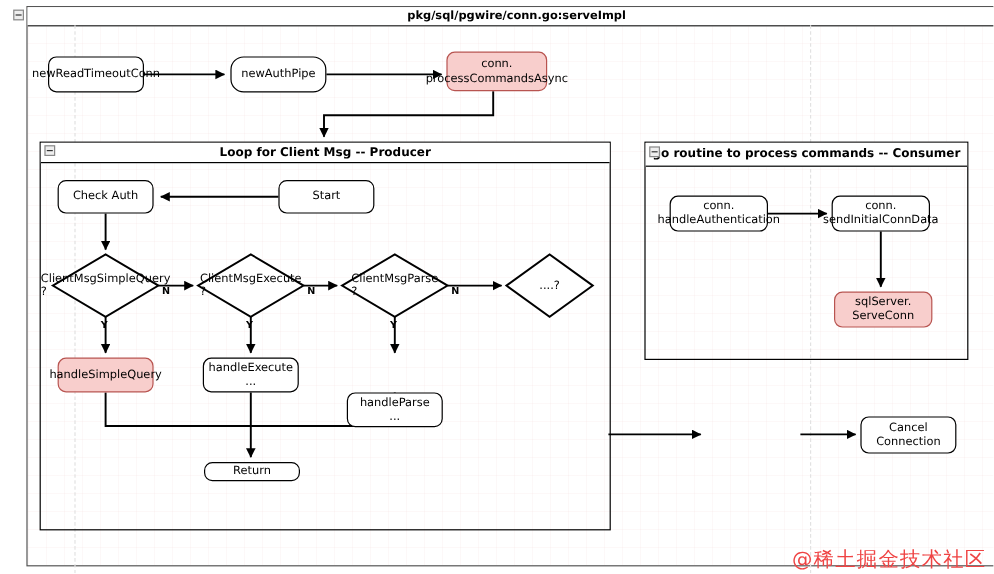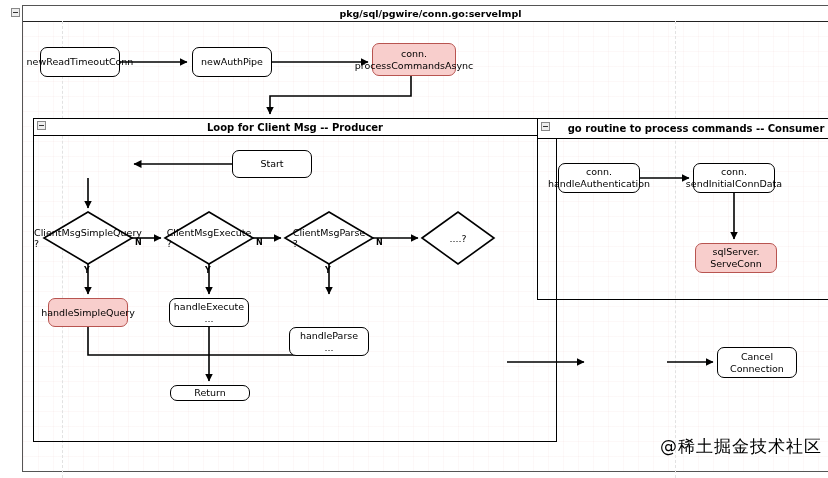--- a/index.html
+++ b/index.html
@@ -21,21 +21,21 @@
     display:flex;align-items:center;justify-content:center;
     font-size:9.5px;font-weight:bold;
   }
   .collapse{
     position:absolute;width:9px;height:9px;border:1px solid #888;background:#eee;
     display:flex;align-items:center;justify-content:center;box-sizing:border-box;
   }
   .collapse::after{content:"";width:5px;height:1px;background:#333;}
   .guide{position:absolute;top:21px;bottom:0;width:0;border-left:1px dashed #e2e2e2;}
   
-  .group{position:absolute;border:1.5px solid #000;background:transparent;padding-left:48px;}
+  .group{position:absolute;border:1.5px solid #000;background:transparent;}
   .group-title{
     position:absolute;left:0;top:0;right:0;height:16px;
     border-bottom:1.5px solid #000;
     display:flex;align-items:center;justify-content:center;
     font-size:10px;font-weight:bold;background:#fff;
   }
   
   .node{
     position:absolute;border:1.5px solid #000;border-radius:7px;background:#fff;
     box-sizing:border-box;
@@ -45,21 +45,21 @@
     font-size:9.5px;line-height:12px;text-align:center;white-space:pre;
   }
   .hl{background:var(--hl-fill,#f8cecc);border-color:var(--hl-border,#b85450);}
   .dlabel{
     position:absolute;transform:translate(-50%,-50%);
     font-size:9.5px;line-height:11px;white-space:pre;
   }
   .edge-label{position:absolute;font-size:8px;font-weight:bold;line-height:8px;}
   svg.wires{position:absolute;left:0;top:0;width:828px;height:478px;pointer-events:none;}
   .watermark{
-    position:absolute;right:6px;bottom:20px;font-size:17px;color:#000000;
+    position:absolute;right:6px;bottom:0;font-size:17px;color:#ef4444;
     letter-spacing:1px;white-space:nowrap;
   }
 </style>
 </head>
 <body>
 
 <div class="stage">
 
   <div class="frame">
     <div class="titlebar">
@@ -100,35 +100,38 @@
       <polygon points="44,238 88,212 132,238 88,264"></polygon>
       <polygon points="165,238 209,212 253,238 209,264"></polygon>
       <polygon points="285,238 329,212 373,238 329,264"></polygon>
       <polygon points="422,238 458,212 494,238 458,264"></polygon>
     </g>
   </svg>
 
   <div class="node" style="left:40px;top:47px;width:80px;height:30px;">
     <span class="lbl">newReadTimeoutConn</span>
   </div>
-  <div class="node" style="left:192px;top:47px;width:80px;height:30px;">
+  <div class="node" style="left:192px;top:47px;width:80px;height:30px;border-radius:11px;">
     <span class="lbl">newAuthPipe</span>
   </div>
   <div class="node hl" style="left:372px;top:43px;width:84px;height:33px;">
     <span class="lbl">conn.
 processCommandsAsync</span>
   </div>
 
   <div class="group" style="left:33px;top:118px;width:474px;height:322px;">
     <div class="group-title">
       <span>Loop for Client Msg -- Producer</span>
     </div>
   </div>
   <div class="collapse" style="left:37px;top:121px;"></div>
 
+  <div class="node" style="left:48px;top:150px;width:80px;height:28px;">
+    <span class="lbl">Check Auth</span>
+  </div>
   <div class="node" style="left:232px;top:150px;width:80px;height:28px;">
     <span class="lbl">Start</span>
   </div>
 
   <div class="dlabel" style="left:88px;top:238px;">ClientMsgSimpleQuery
 ?</div>
   <div class="dlabel" style="left:209px;top:238px;">ClientMsgExecute
 ?</div>
   <div class="dlabel" style="left:329px;top:238px;">ClientMsgParse
 ?</div>

